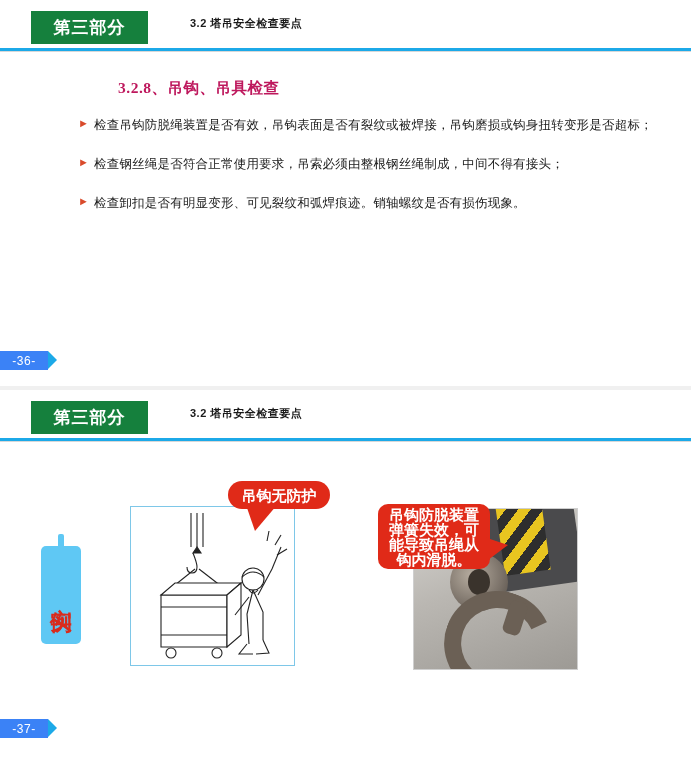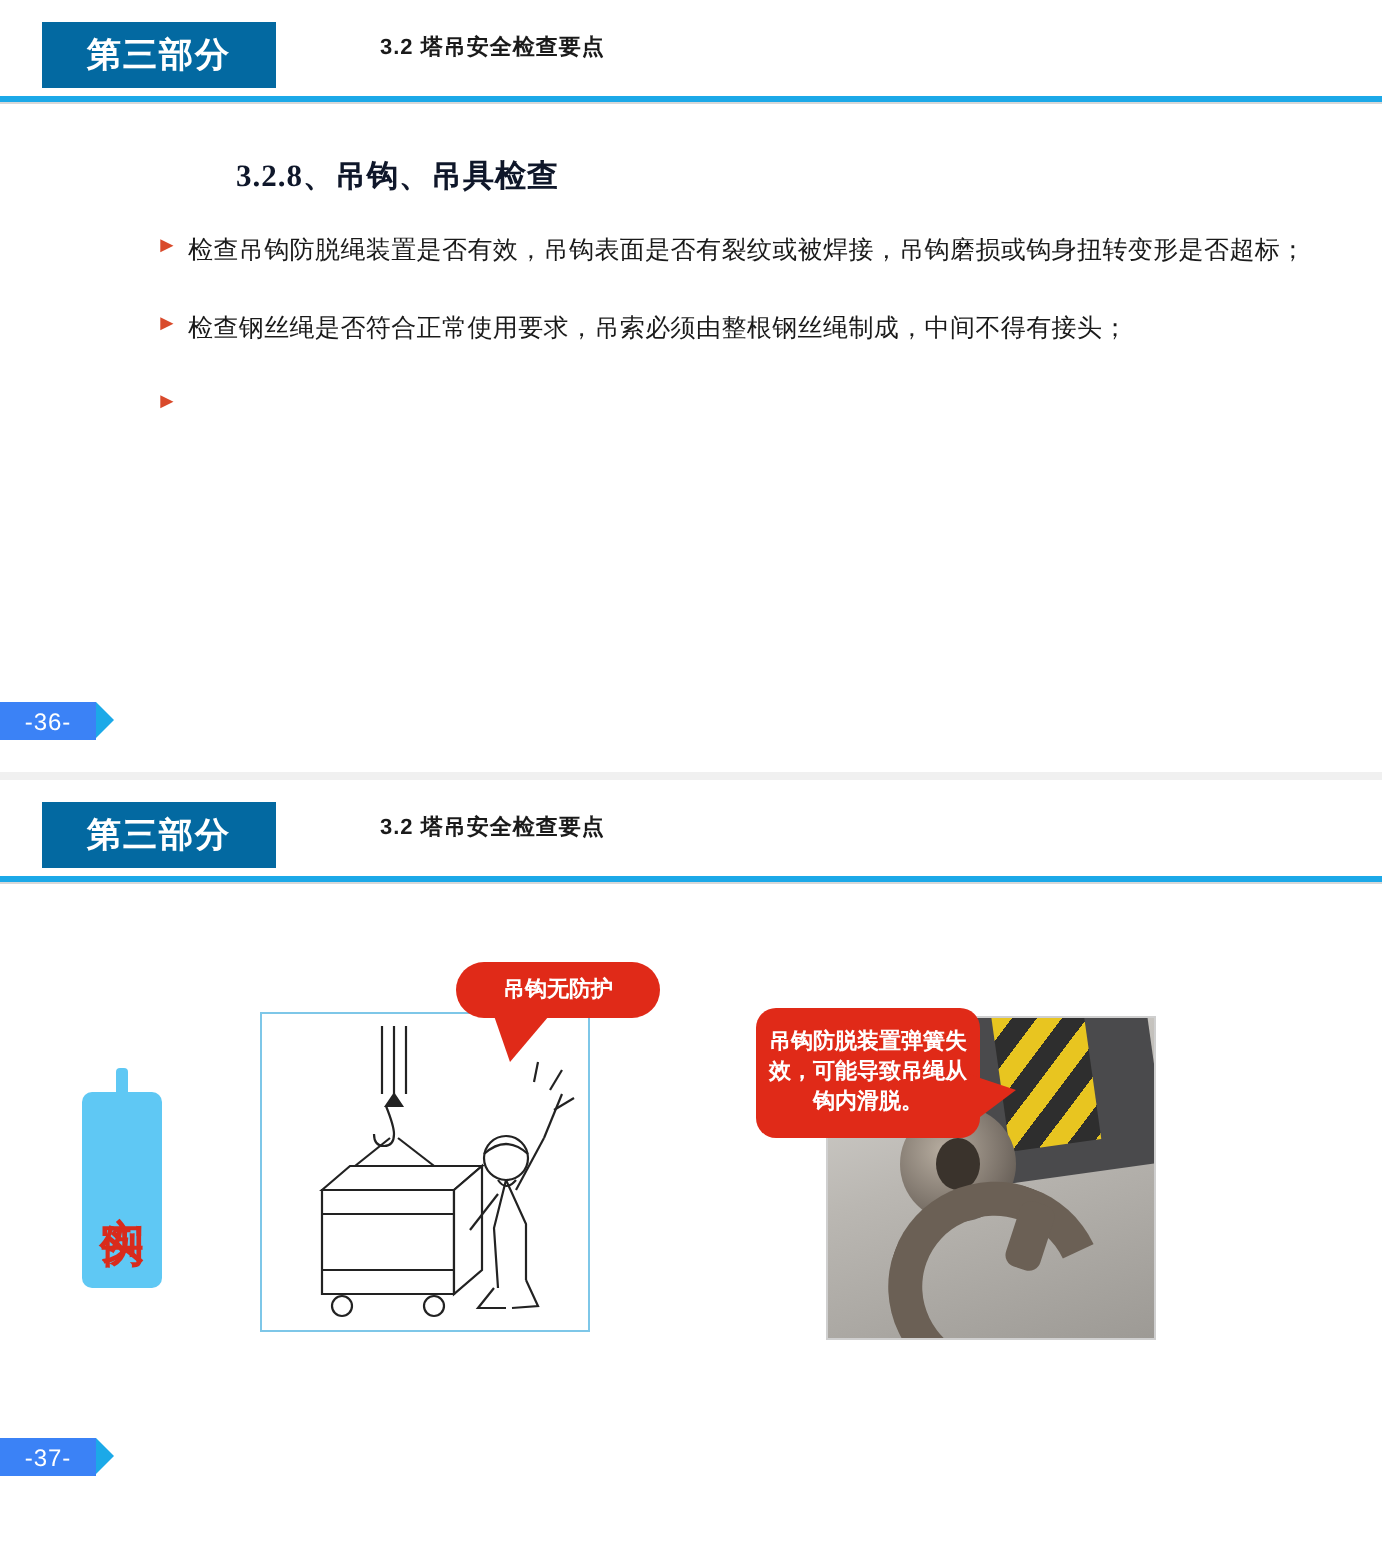--- a/index.html
+++ b/index.html
@@ -32,25 +32,25 @@
     background: #f0f0f0;
   }
 
   
   .header {
     position: relative;
     height: 52px;
   }
   .tag {
     position: absolute;
-    left: 21px;
+    left: 31px;
     top: 11px;
     width: 117px;
     height: 33px;
-    background: #0369a1;
+    background: #15803d;
     color: #ffffff;
     font-size: 17px;
     font-weight: bold;
     display: flex;
     align-items: center;
     justify-content: center;
     letter-spacing: 1px;
   }
   .tag-shadow {
     position: absolute;
@@ -87,21 +87,21 @@
     background: #d8d8d8;
   }
 
   
   .section-title {
     position: absolute;
     left: 118px;
     top: 78px;
     font-size: 15.5px;
     font-weight: bold;
-    color: #0f172a;
+    color: #be185d;
     font-family: "Liberation Serif", serif;
     letter-spacing: 0.5px;
   }
   .bullets {
     position: absolute;
     left: 78px;
     top: 112px;
     width: 580px;
   }
   .bullet-row {
@@ -198,21 +198,21 @@
     width: 163px;
     height: 160px;
     border: 1px solid #cfcfcf;
   }
 
   
   .callout {
     position: absolute;
     background: #e02a18;
     color: #ffffff;
-    font-size: 11px;
+    font-size: 15px;
     font-weight: bold;
     line-height: 15px;
     text-align: center;
     display: flex;
     align-items: center;
     justify-content: center;
     padding: 3px 6px;
     box-sizing: border-box;
   }
   .callout-1 {
@@ -339,20 +339,21 @@
     <div class="bullet-row">
       <span class="bullet-marker">►</span>
       <span class="bullet-text">检查吊钩防脱绳装置是否有效，吊钩表面是否有裂纹或被焊接，吊钩磨损或钩身扭转变形是否超标；</span>
     </div>
     <div class="bullet-row">
       <span class="bullet-marker">►</span>
       <span class="bullet-text">检查钢丝绳是否符合正常使用要求，吊索必须由整根钢丝绳制成，中间不得有接头；</span>
     </div>
     <div class="bullet-row">
       <span class="bullet-marker">►</span>
+      <span class="bullet-text">检查卸扣是否有明显变形、可见裂纹和弧焊痕迹。销轴螺纹是否有损伤现象。</span>
     </div>
   </div>
 
   <div class="page-ribbon" style="top:351px;">-36-</div>
 </div>
 
 <div class="slide-gap" style="top:386px;"></div>
 
 <div class="slide slide-2">
 

